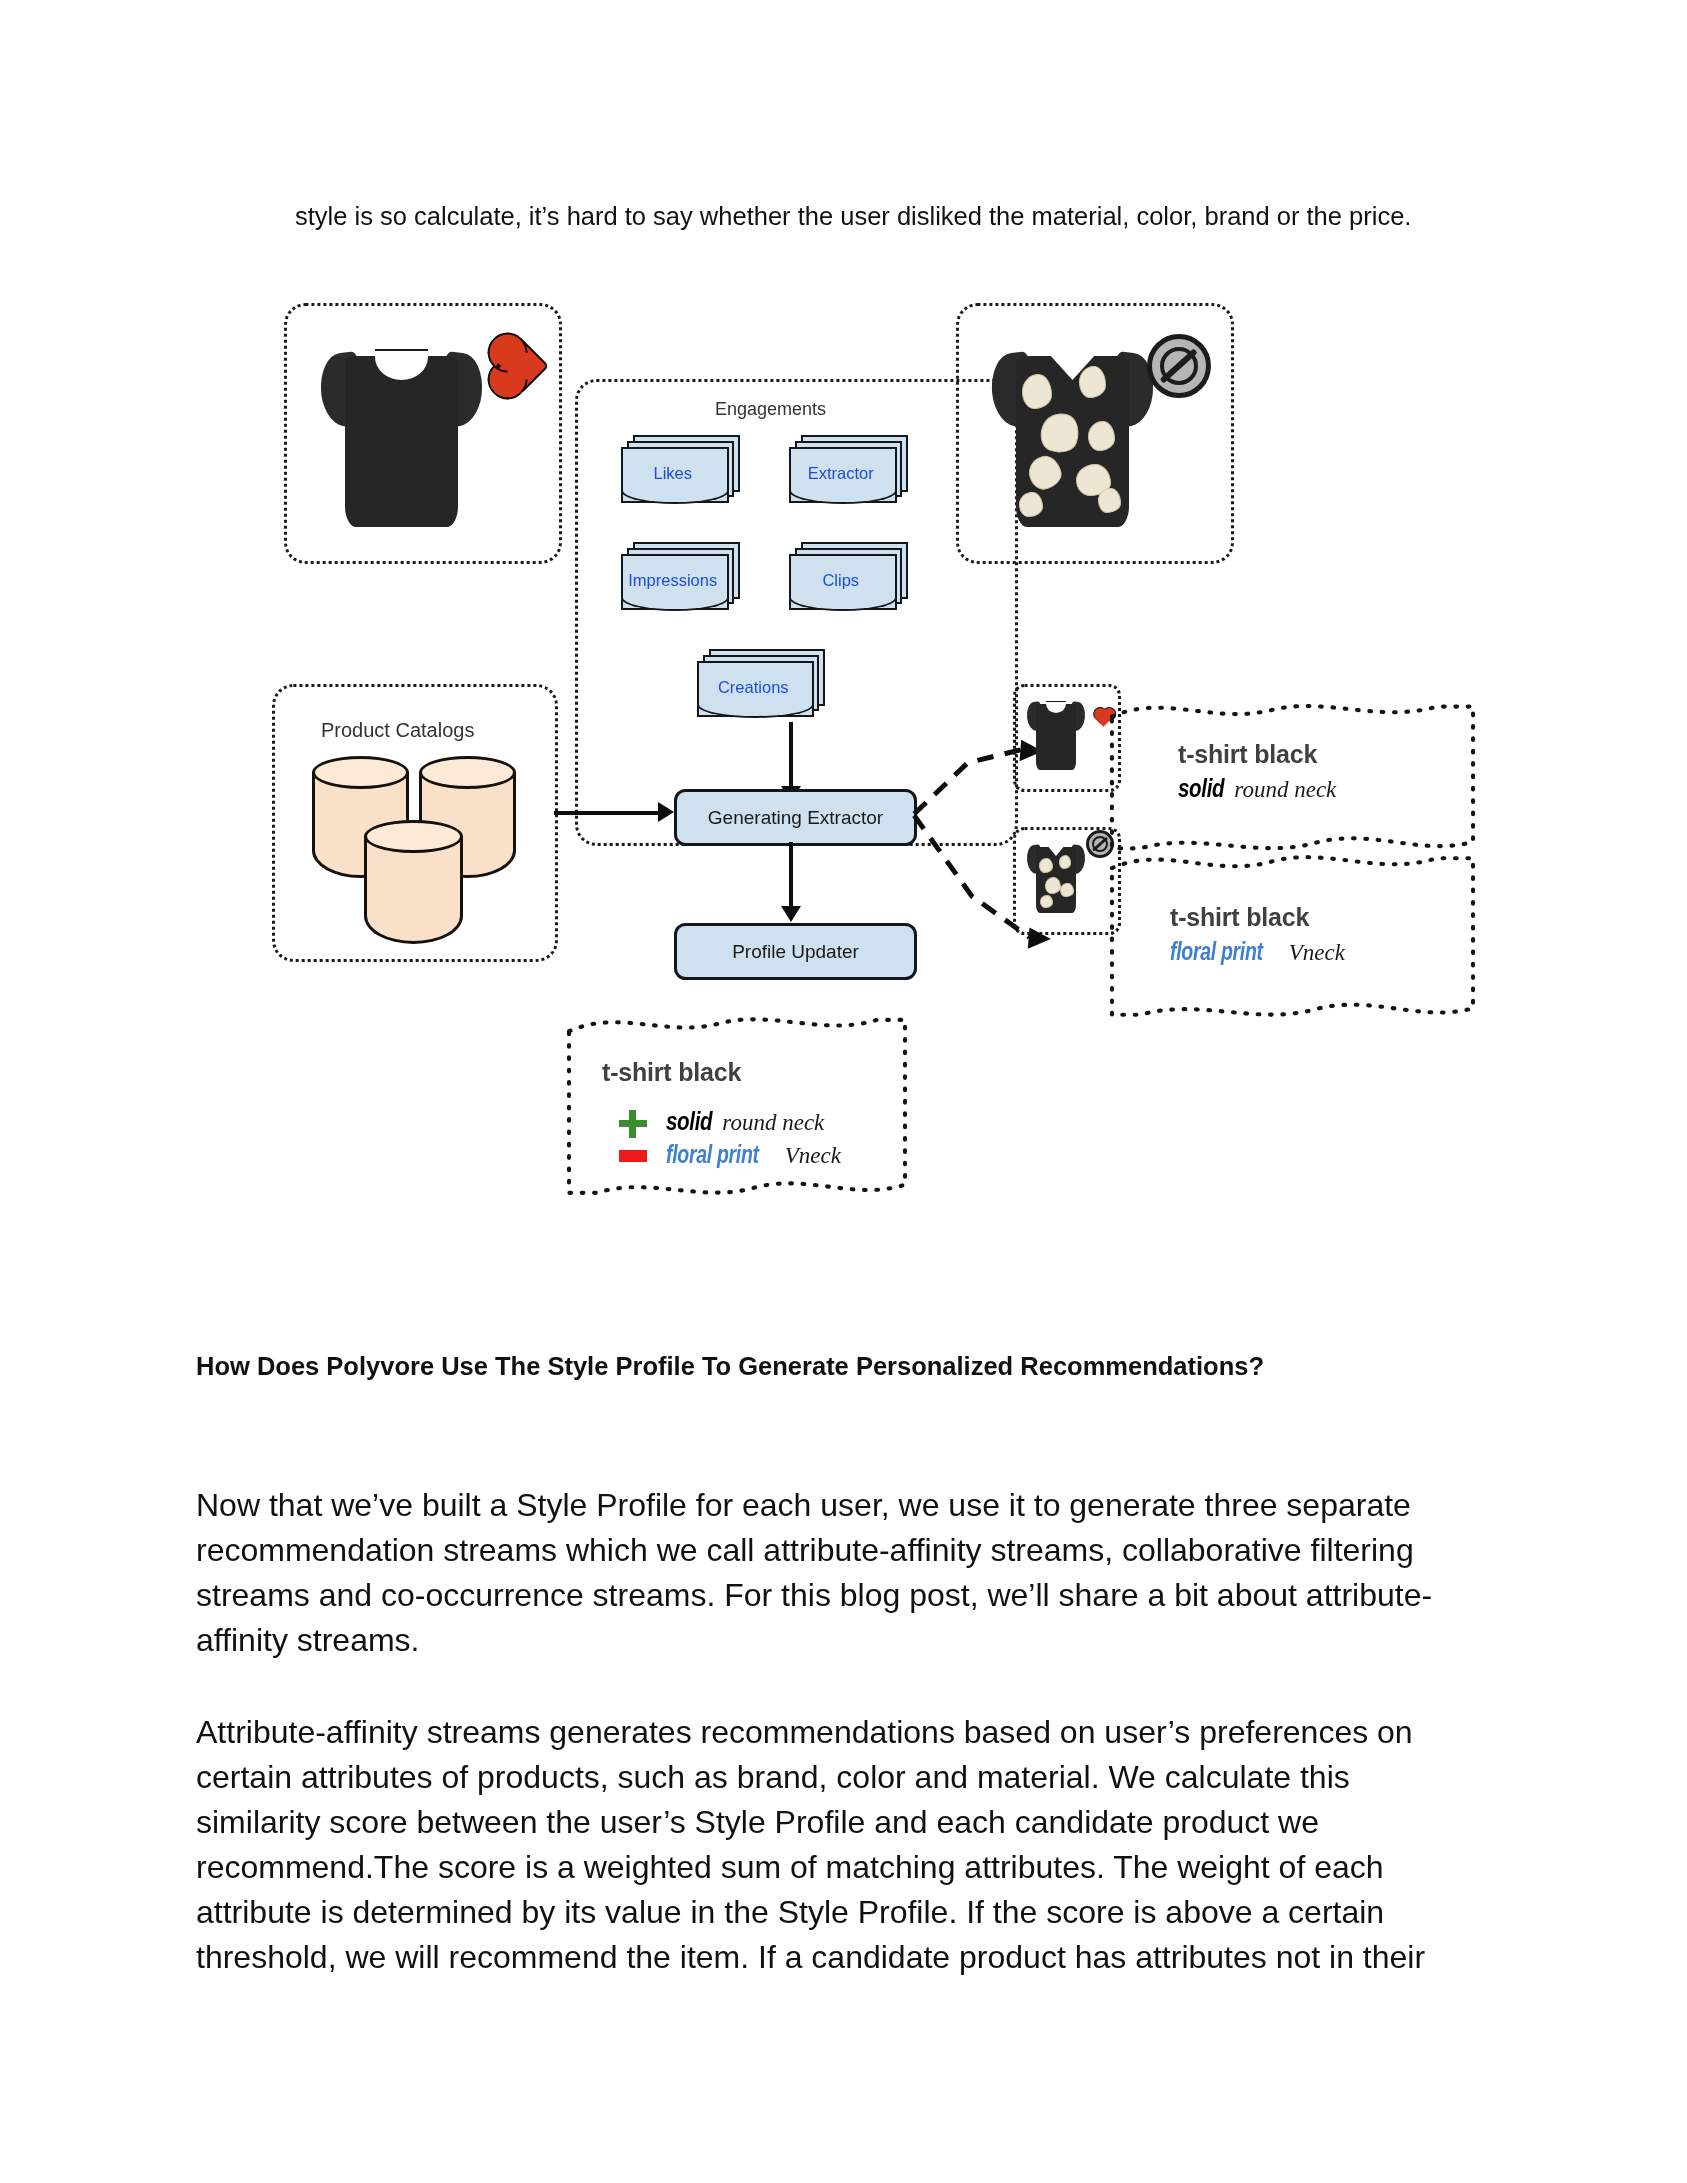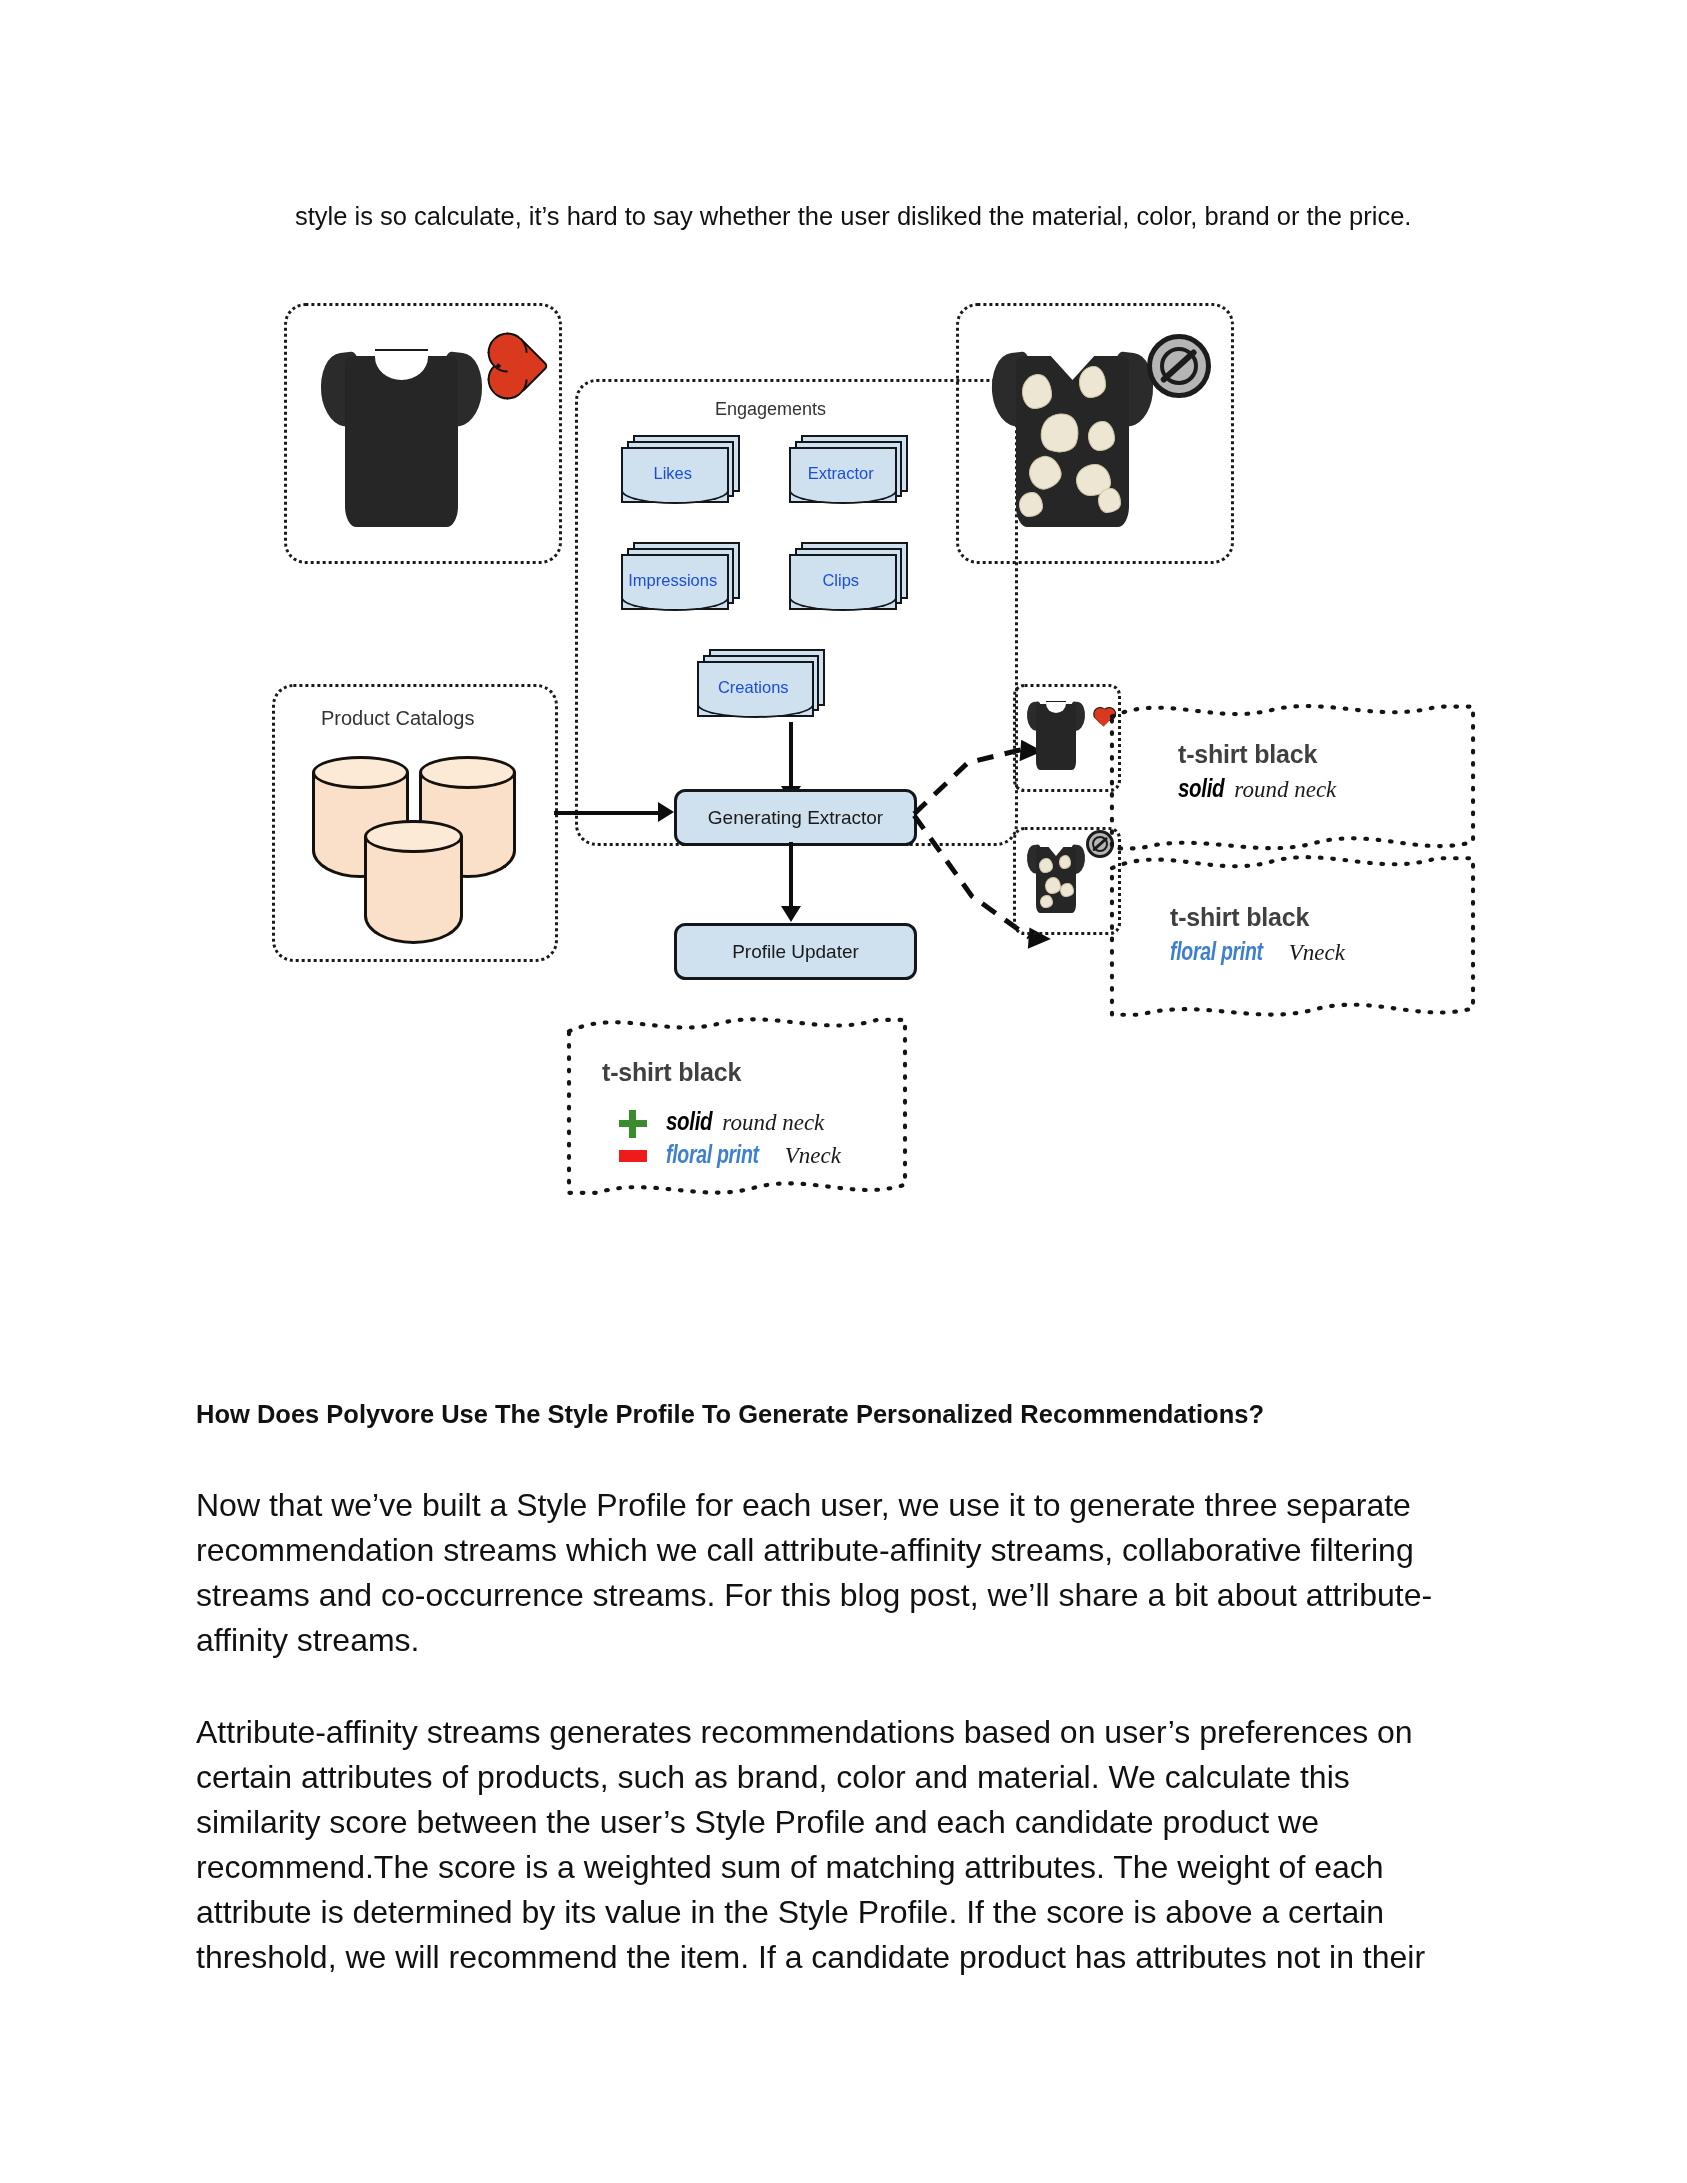--- a/index.html
+++ b/index.html
@@ -255,21 +255,21 @@
         <div class="petal" style="left:66%; top:80%; width:21.4px; height:23px;"></div>
       </div>
     </div>
 
     <div class="ban" style="left:875px; top:31px; width:64px; height:64px;">
       <div class="ban-inner"></div>
     </div>
 
     <div class="dbox" style="left:0px; top:381px; width:280px; height:272px;"></div>
 
-    <div class="region-label" style="left:49px; top:404px; font-size:20px;">Product Catalogs</div>
+    <div class="region-label" style="left:49px; top:416px; font-size:20px;">Product Catalogs</div>
 
     <div class="cyl" style="left:40px; top:453px; width:97px; height:122px;">
       <div class="body"></div>
         <div class="top"></div>
     </div>
     <div class="cyl" style="left:147px; top:453px; width:97px; height:122px;">
       <div class="body"></div>
         <div class="top"></div>
     </div>
     <div class="cyl" style="left:92px; top:517px; width:99px; height:124px;">
@@ -375,20 +375,20 @@
 
       <div style="position:relative; margin-top:3.3px; padding-left:64px; height:30px;">
         <div class="sign-minus" style="left:16.5px; top:10px; width:28px; height:11.5px;"></div>
         <span class="kw-floral">floral print</span><span class="kw-serif">Vneck</span>
       </div>
     </div>
 
   </div>
 
 
-  <div class="body-col heading" style="top:1392px;">How Does Polyvore Use The Style Profile To Generate Personalized Recommendations?</div>
+  <div class="body-col heading" style="top:1344px;">How Does Polyvore Use The Style Profile To Generate Personalized Recommendations?</div>
 
   <div class="body-col" style="top:1483px;">Now that we’ve built a Style Profile for each user, we use it to generate three separate recommendation streams which we call attribute-affinity streams, collaborative filtering streams and co-occurrence streams. For this blog post, we’ll share a bit about attribute-affinity streams.</div>
 
   <div class="body-col" style="top:1710px;">Attribute-affinity streams generates recommendations based on user’s preferences on certain attributes of products, such as brand, color and material. We calculate this similarity score between the user’s Style Profile and each candidate product we recommend.The score is a weighted sum of matching attributes. The weight of each attribute is determined by its value in the Style Profile. If the score is above a certain threshold, we will recommend the item. If a candidate product has attributes not in their</div>
 
 </div>
 
 
 </body></html>

